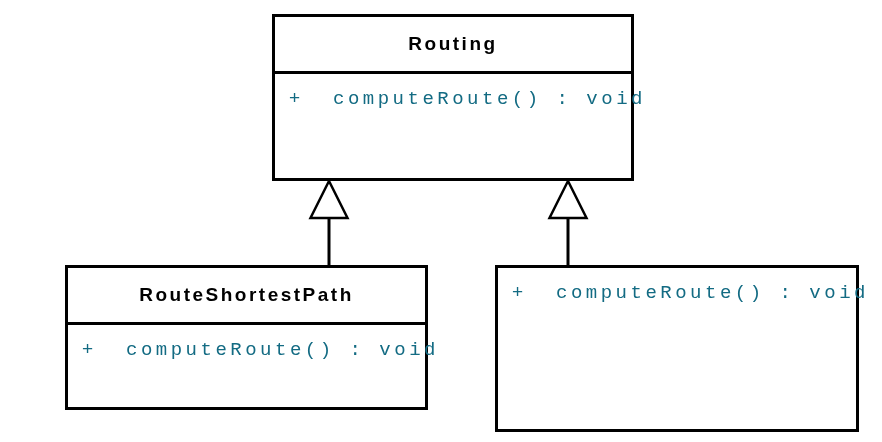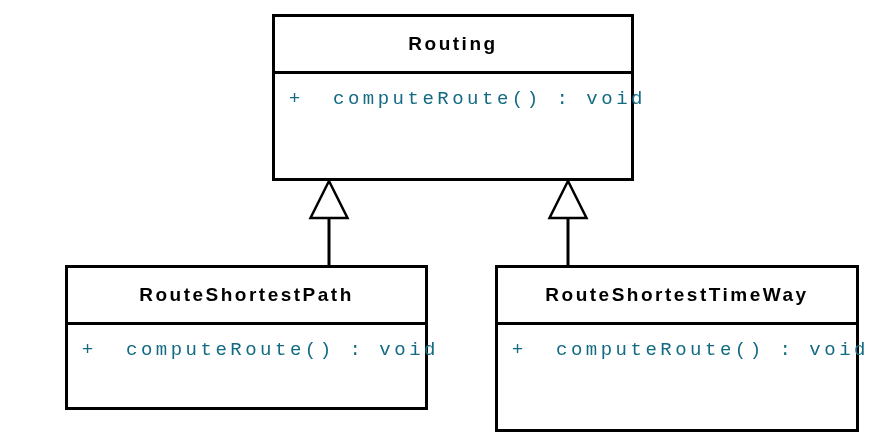--- a/index.html
+++ b/index.html
@@ -85,21 +85,20 @@
     <div class="title-compartment">RouteShortestPath</div>
     <div class="methods-compartment">
       <div class="method-row">
         <span class="visibility">+</span>
         <span class="signature">computeRoute() : void</span>
       </div>
     </div>
   </div>
 
   <div class="uml-class" id="class-timeway">
-    <div class="title-compartment">RouteShortestTimeWay</div>
     <div class="methods-compartment">
       <div class="method-row">
         <span class="visibility">+</span>
         <span class="signature">computeRoute() : void</span>
       </div>
     </div>
   </div>
 
 </div>
 

